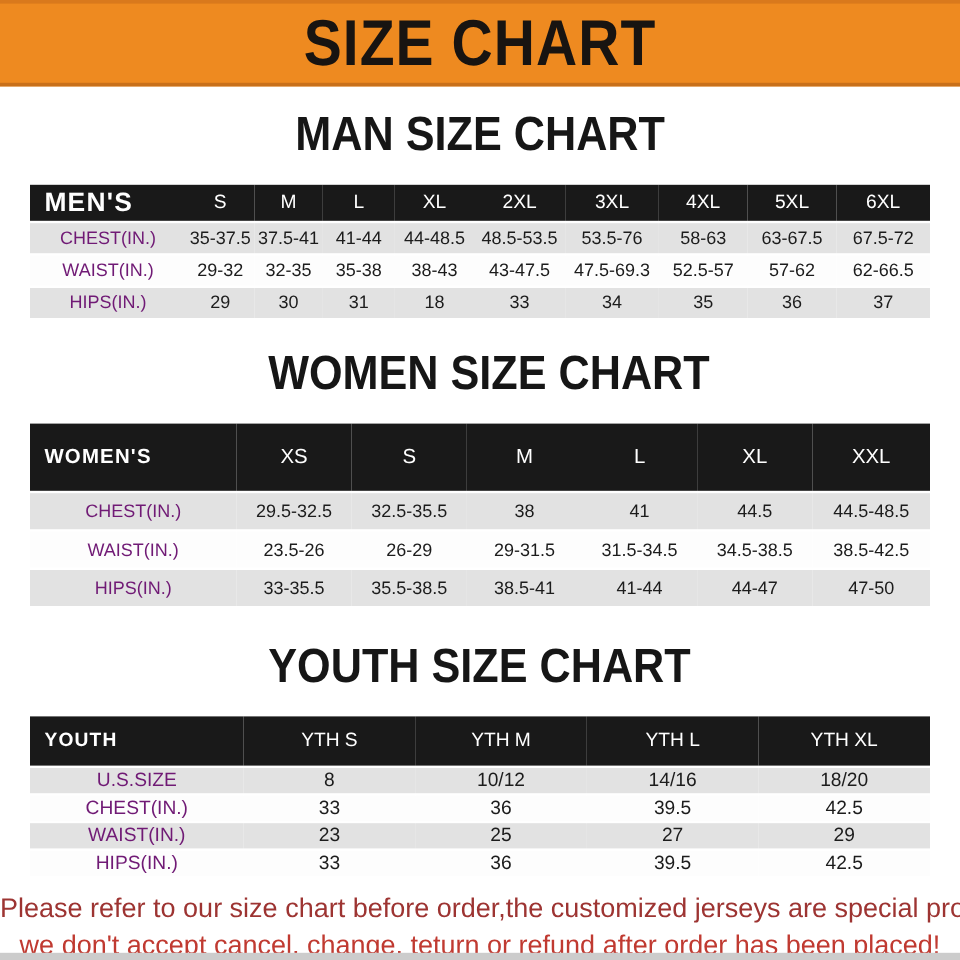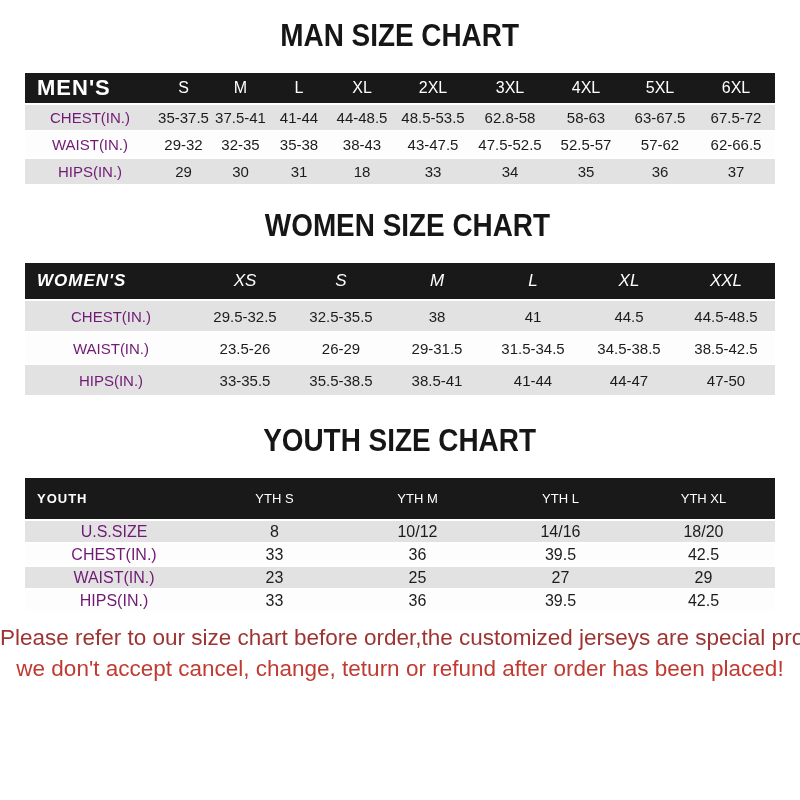--- a/index.html
+++ b/index.html
@@ -33,21 +33,21 @@
     font-weight: 700;
     color: #181411;
     letter-spacing: 1px;
     transform: scaleX(0.88);
     white-space: nowrap;
   }
   
   .size-section h2 {
     margin: 0;
     text-align: center;
-    font-size: 31px;
+    font-size: 40px;
     font-weight: 700;
     color: #161616;
     letter-spacing: 0px;
     white-space: nowrap;
   }
   .size-section h2 span {
     display: inline-block;
     transform: scaleX(0.9);
   }
   .size-section.men    h2 { margin-top: 18px; }
@@ -86,26 +86,26 @@
     padding: 0;
   }
   .size-table tbody td.row-label {
     font-size: 15px;
     color: #701a75;
   }
   .size-table tbody tr:nth-child(odd)  { background: #e2e2e2; }
   .size-table tbody tr:nth-child(even) { background: #fdfdfd; }
   .size-table.men   thead tr { height: 30px; padding-left: 16px; }
   .size-table.men   tbody tr { height: 25px; }
-  .size-table.women thead tr { height: 36px; font-style: italic; }
+  .size-table.women thead tr { height: 56px; }
   .size-table.women tbody tr { height: 30px; }
   .size-table.women thead th { font-size: 17px; }
   .size-table.youth thead tr { height: 41px; }
   .size-table.youth tbody tr { height: 21px; }
-  .size-table.youth thead th { font-size: 13px; }
+  .size-table.youth thead th { font-size: 16px; }
   .size-table.youth tbody td { font-size: 16px; }
   
   .notice {
     margin-top: 9px;
     text-align: center;
   }
   .notice p {
     margin: 0;
     font-size: 22.5px;
     line-height: 31px;
@@ -118,20 +118,23 @@
     width: 800px;
     height: 6px;
     background: #cccccc;
   }
 </style>
 </head>
 <body>
 
 <div class="canvas">
 
+  <header class="banner" style="background: rgb(238, 138, 32);">
+    <h1 style="color: rgb(24, 20, 17);">SIZE CHART</h1>
+  </header>
 
   <main id="sections">
       <section class="size-section men">
         <h2><span>MAN SIZE CHART</span></h2>
         <table class="size-table men">
           <colgroup>
             <col style="width:130px">
             <col style="width:57px">
             <col style="width:57px">
             <col style="width:60px">
@@ -157,33 +160,33 @@
             </tr>
           </thead>
           <tbody>
             <tr>
               <td class="row-label">CHEST(IN.)</td>
               <td>35-37.5</td>
               <td>37.5-41</td>
               <td>41-44</td>
               <td>44-48.5</td>
               <td>48.5-53.5</td>
-              <td>62.8-58</td>
+              <td>53.5-76</td>
               <td>58-63</td>
               <td>63-67.5</td>
               <td>67.5-72</td>
             </tr>
             <tr>
               <td class="row-label">WAIST(IN.)</td>
               <td>29-32</td>
               <td>32-35</td>
               <td>35-38</td>
               <td>38-43</td>
               <td>43-47.5</td>
-              <td>47.5-52.5</td>
+              <td>47.5-69.3</td>
               <td>52.5-57</td>
               <td>57-62</td>
               <td>62-66.5</td>
             </tr>
             <tr>
               <td class="row-label">HIPS(IN.)</td>
               <td>29</td>
               <td>30</td>
               <td>31</td>
               <td>18</td>

